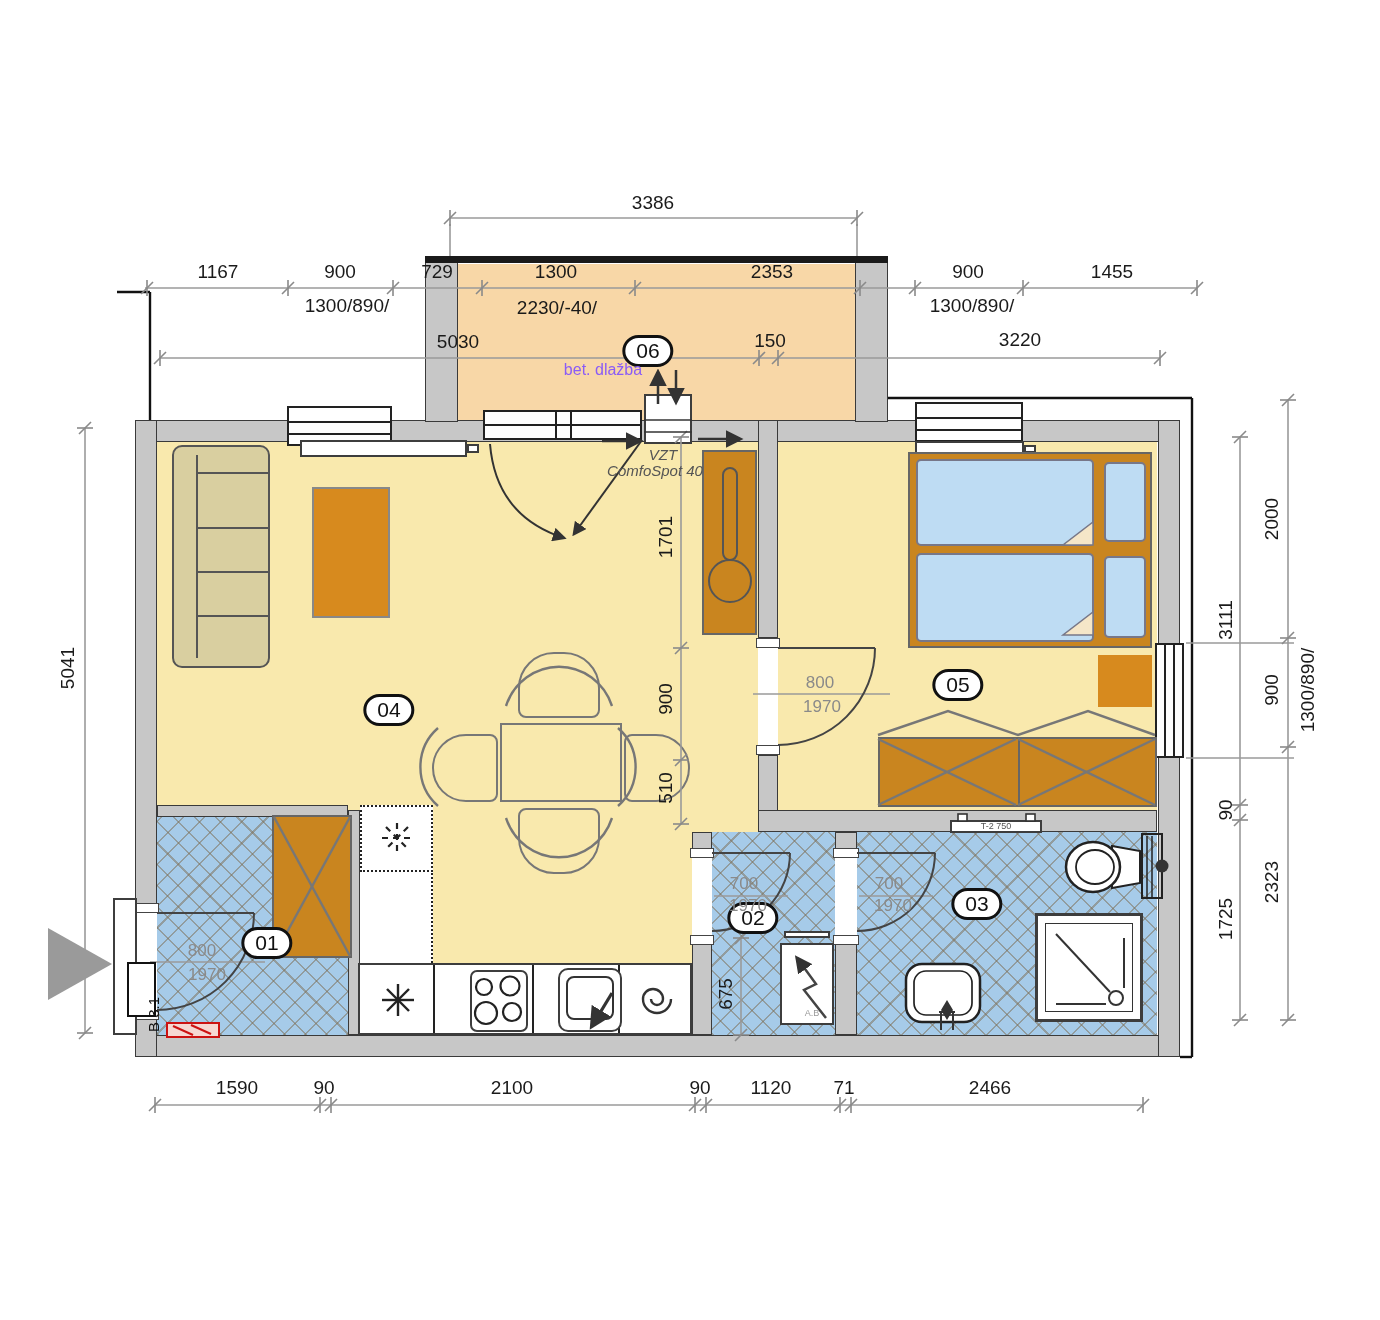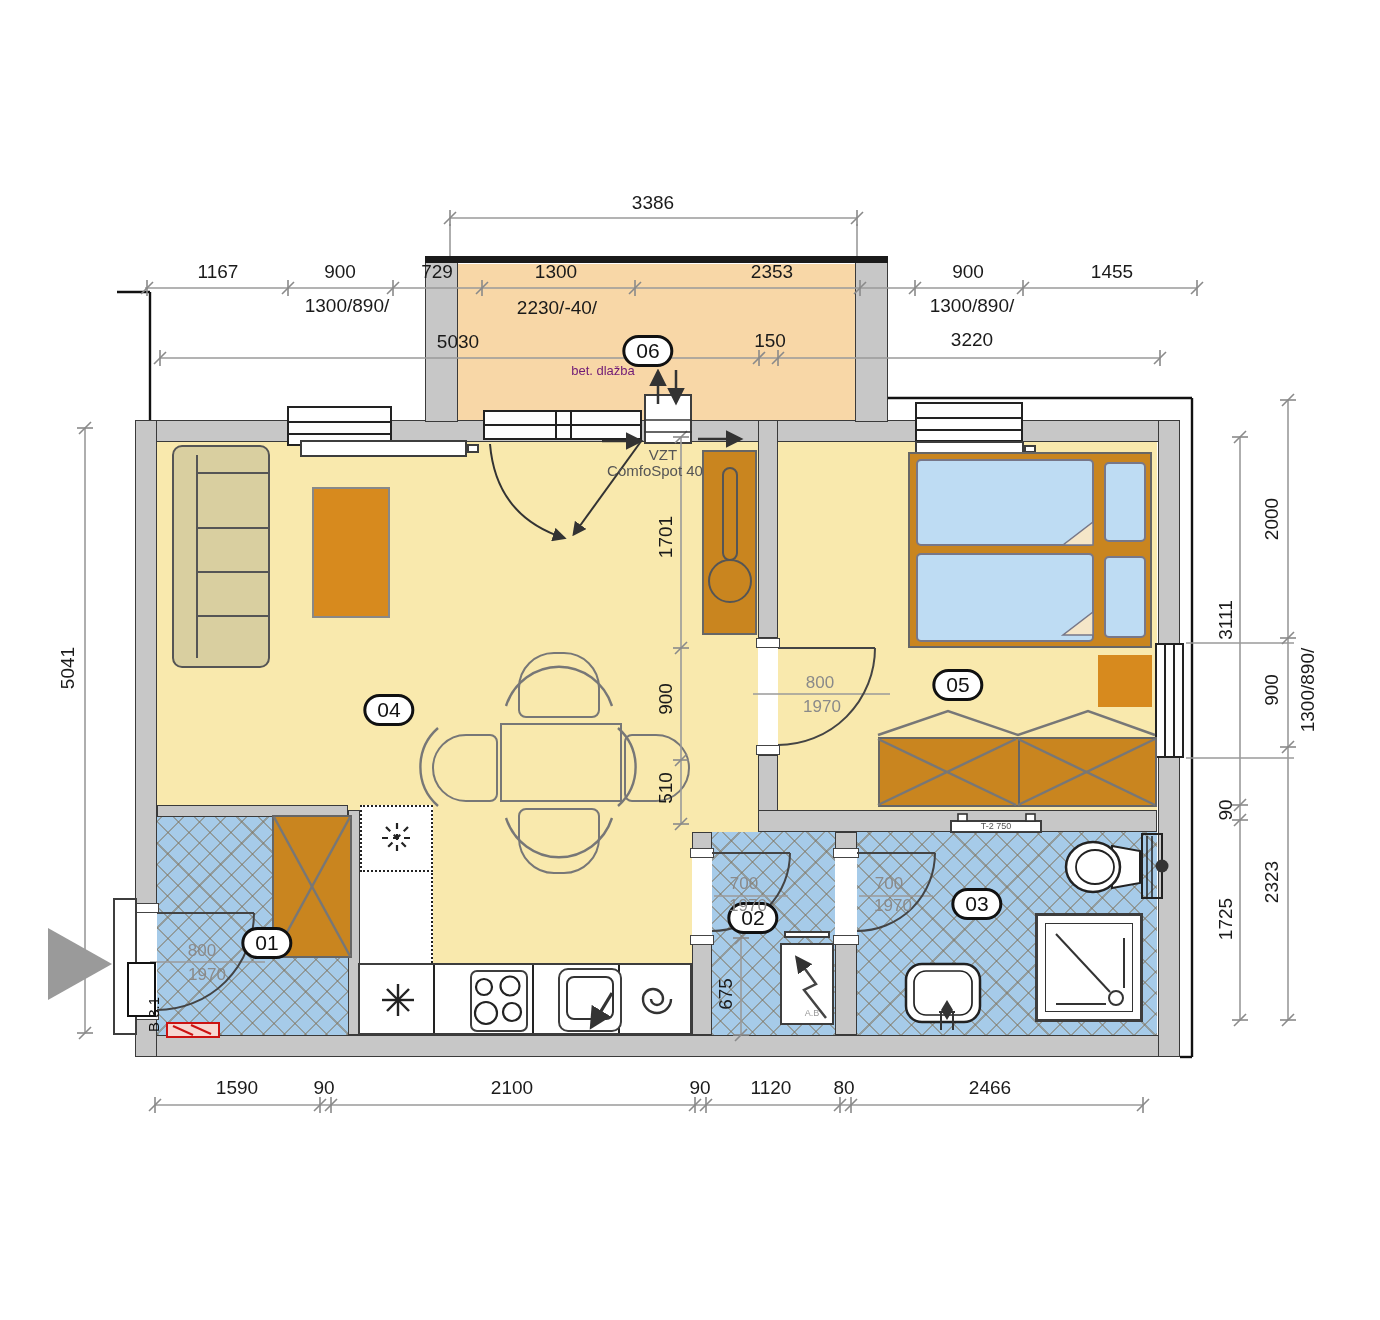--- a/index.html
+++ b/index.html
@@ -28,21 +28,21 @@
   .sofa{background:#d9cfa0;border:2px solid #555;border-radius:10px;}
   .sline{background:#555;}
   .mat{background:#bedcf3;border:2px solid #778;border-radius:5px;}
   .table{border:2px solid #777;}
   .chair{border:2px solid #777;}
   
   .hlab{position:absolute;transform:translate(-50%,-50%);white-space:nowrap;}
   .vlab{position:absolute;transform:translate(-50%,-50%) rotate(-90deg);white-space:nowrap;}
   .d{font-size:19px;color:#1a1a1a;}
   .dg{font-size:17px;color:#8a8a8a;}
-  .an{font-size:15px;color:#555;}
+  .an{font-size:15px;color:#555;font-style:italic;}
   .sm{font-size:9px;color:#555;}
   .pill{position:absolute;transform:translate(-50%,-50%);border:3px solid #111;
         border-radius:17px;background:#fff;padding:1px 11px;font-size:21px;color:#111;}
   .bcode{position:absolute;border:2.5px solid #111;background:#fff;
          display:flex;align-items:center;justify-content:center;}
   svg{position:absolute;left:0;top:0;pointer-events:none;}
 </style>
 </head>
 <body>
 
@@ -366,52 +366,52 @@
   <span class="hlab d" style="left:437px;top:272px">729</span>
   <span class="hlab d" style="left:556px;top:272px">1300</span>
   <span class="hlab d" style="left:772px;top:272px">2353</span>
   <span class="hlab d" style="left:968px;top:272px">900</span>
   <span class="hlab d" style="left:1112px;top:272px">1455</span>
   <span class="hlab d" style="left:347px;top:306px">1300/890/</span>
   <span class="hlab d" style="left:557px;top:308px">2230/-40/</span>
   <span class="hlab d" style="left:972px;top:306px">1300/890/</span>
   <span class="hlab d" style="left:458px;top:342px">5030</span>
   <span class="hlab d" style="left:770px;top:341px">150</span>
-  <span class="hlab d" style="left:972px;top:340px">3220</span>
+  <span class="hlab d" style="left:1020px;top:340px">3220</span>
   <span class="vlab d" style="left:68px;top:668px">5041</span>
   <span class="vlab d" style="left:1226px;top:620px">3111</span>
   <span class="vlab d" style="left:1226px;top:810px">90</span>
   <span class="vlab d" style="left:1226px;top:919px">1725</span>
   <span class="vlab d" style="left:1272px;top:519px">2000</span>
   <span class="vlab d" style="left:1272px;top:690px">900</span>
   <span class="vlab d" style="left:1272px;top:882px">2323</span>
   <span class="vlab d" style="left:1308px;top:690px">1300/890/</span>
   <span class="hlab d" style="left:237px;top:1088px">1590</span>
   <span class="hlab d" style="left:324px;top:1088px">90</span>
   <span class="hlab d" style="left:512px;top:1088px">2100</span>
   <span class="hlab d" style="left:700px;top:1088px">90</span>
   <span class="hlab d" style="left:771px;top:1088px">1120</span>
-  <span class="hlab d" style="left:844px;top:1088px">80</span>
+  <span class="hlab d" style="left:844px;top:1088px">71</span>
   <span class="hlab d" style="left:990px;top:1088px">2466</span>
   <span class="vlab d" style="left:666px;top:537px">1701</span>
   <span class="vlab d" style="left:666px;top:699px">900</span>
   <span class="vlab d" style="left:666px;top:788px">510</span>
   <span class="vlab d" style="left:726px;top:994px">675</span>
 
   <span class="hlab dg" style="left:820px;top:683px">800</span>
   <span class="hlab dg" style="left:822px;top:707px">1970</span>
   <span class="hlab dg" style="left:202px;top:951px">800</span>
   <span class="hlab dg" style="left:207px;top:975px">1970</span>
   <span class="hlab dg" style="left:744px;top:884px">700</span>
   <span class="hlab dg" style="left:748px;top:906px">1970</span>
   <span class="hlab dg" style="left:889px;top:884px">700</span>
   <span class="hlab dg" style="left:893px;top:906px">1970</span>
 
   <span class="hlab an" style="left:663px;top:454px">VZT</span>
   <span class="hlab an" style="left:655px;top:470px">ComfoSpot 40</span>
-  <span class="hlab" style="left:603px;top:370px;font-size:13px;color:#701a75">bet. dlažba</span>
+  <span class="hlab" style="left:603px;top:370px;font-size:16px;color:#8b5cf6">bet. dlažba</span>
   <div class="bcode" style="left:127px;top:962px;width:25px;height:51px">
     <span class="vlab" style="left:12px;top:25px;position:relative;font-size:15px;color:#111;transform:rotate(-90deg)">B 3.1</span>
   </div>
   <span class="hlab sm" style="left:996px;top:826px">T-2 750</span>
   <span class="hlab sm" style="left:812px;top:1013px;color:#999">A.B</span>
 
 </div>
 
 </body></html>

